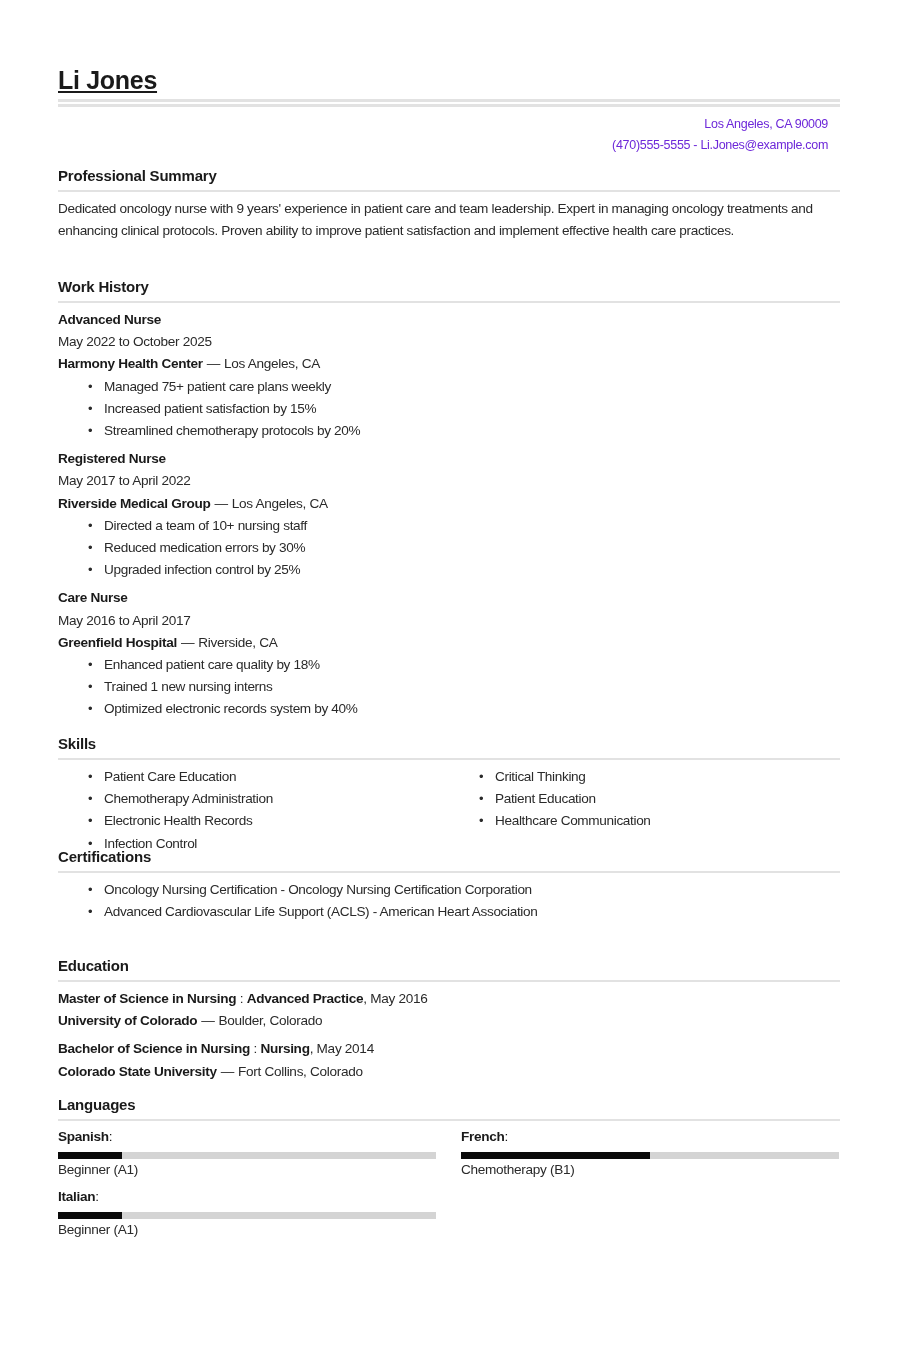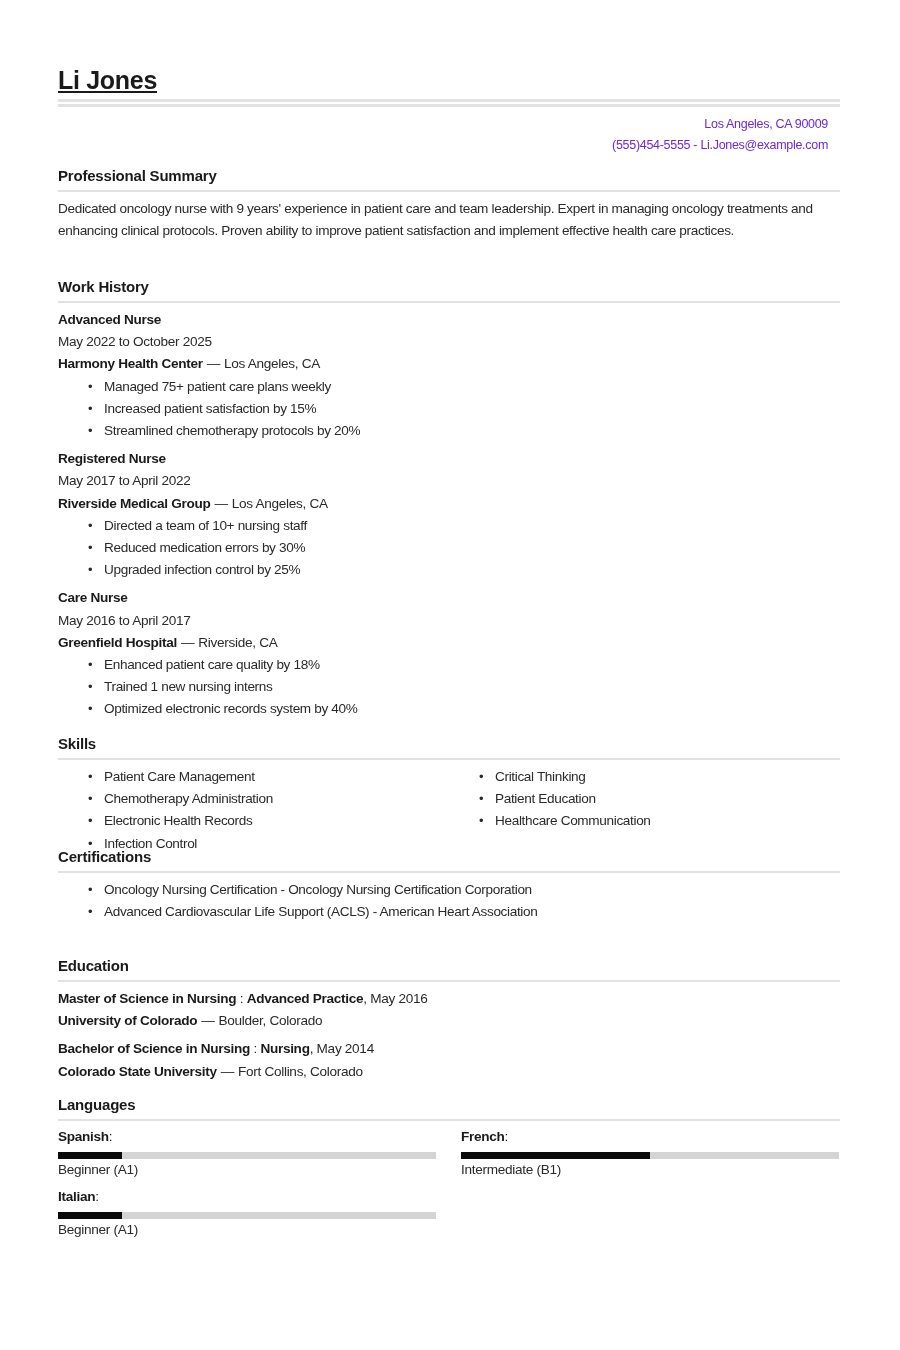--- a/index.html
+++ b/index.html
@@ -31,21 +31,21 @@
   .lang-level { font-size: 13.6px; line-height: 22px; color: #2a2a2a; letter-spacing: -0.3px; }
 </style>
 </head>
 <body>
 
 <div class="page">
   <div class="name">Li Jones</div>
   <div class="dbl-rule"></div>
   <div class="contact">
     <div>Los Angeles, CA 90009</div>
-    <div>(555)454-5555 - Li.Jones@example.com</div>
+    <div>(470)555-5555 - Li.Jones@example.com</div>
   </div>
 
   <div class="section" style="top:165px;">
     <div class="sec-title">Professional Summary</div>
     <div class="para">Dedicated oncology nurse with 9 years' experience in patient care and team leadership. Expert in managing oncology treatments and enhancing clinical protocols. Proven ability to improve patient satisfaction and implement effective health care practices.</div>
   </div>
 
   <div class="section" style="top:276px;">
     <div class="sec-title">Work History</div>
     <div id="jobs">
@@ -80,21 +80,21 @@
           </ul>
         </div>
       </div>
   </div>
 
   <div class="section" style="top:733px;">
     <div class="sec-title">Skills</div>
     <div class="skills-grid">
       <div class="col">
           <ul class="bul" id="skills-left">
-            <li>Patient Care Management</li>
+            <li>Patient Care Education</li>
             <li>Chemotherapy Administration</li>
             <li>Electronic Health Records</li>
             <li>Infection Control</li>
           </ul>
         </div>
       <div class="col">
           <ul class="bul" id="skills-right">
             <li>Critical Thinking</li>
             <li>Patient Education</li>
             <li>Healthcare Communication</li>
@@ -133,21 +133,21 @@
           <div class="bar">
             <div class="fill" style="width: 17%;"></div>
           </div>
           <div class="lang-level">Beginner (A1)</div>
         </div>
         <div class="lang">
           <div class="lang-name"><span>French</span><span class="colon">:</span></div>
           <div class="bar">
             <div class="fill" style="width: 50%;"></div>
           </div>
-          <div class="lang-level">Intermediate (B1)</div>
+          <div class="lang-level">Chemotherapy (B1)</div>
         </div>
         <div class="lang">
           <div class="lang-name"><span>Italian</span><span class="colon">:</span></div>
           <div class="bar">
             <div class="fill" style="width: 17%;"></div>
           </div>
           <div class="lang-level">Beginner (A1)</div>
         </div>
       </div>
   </div>

